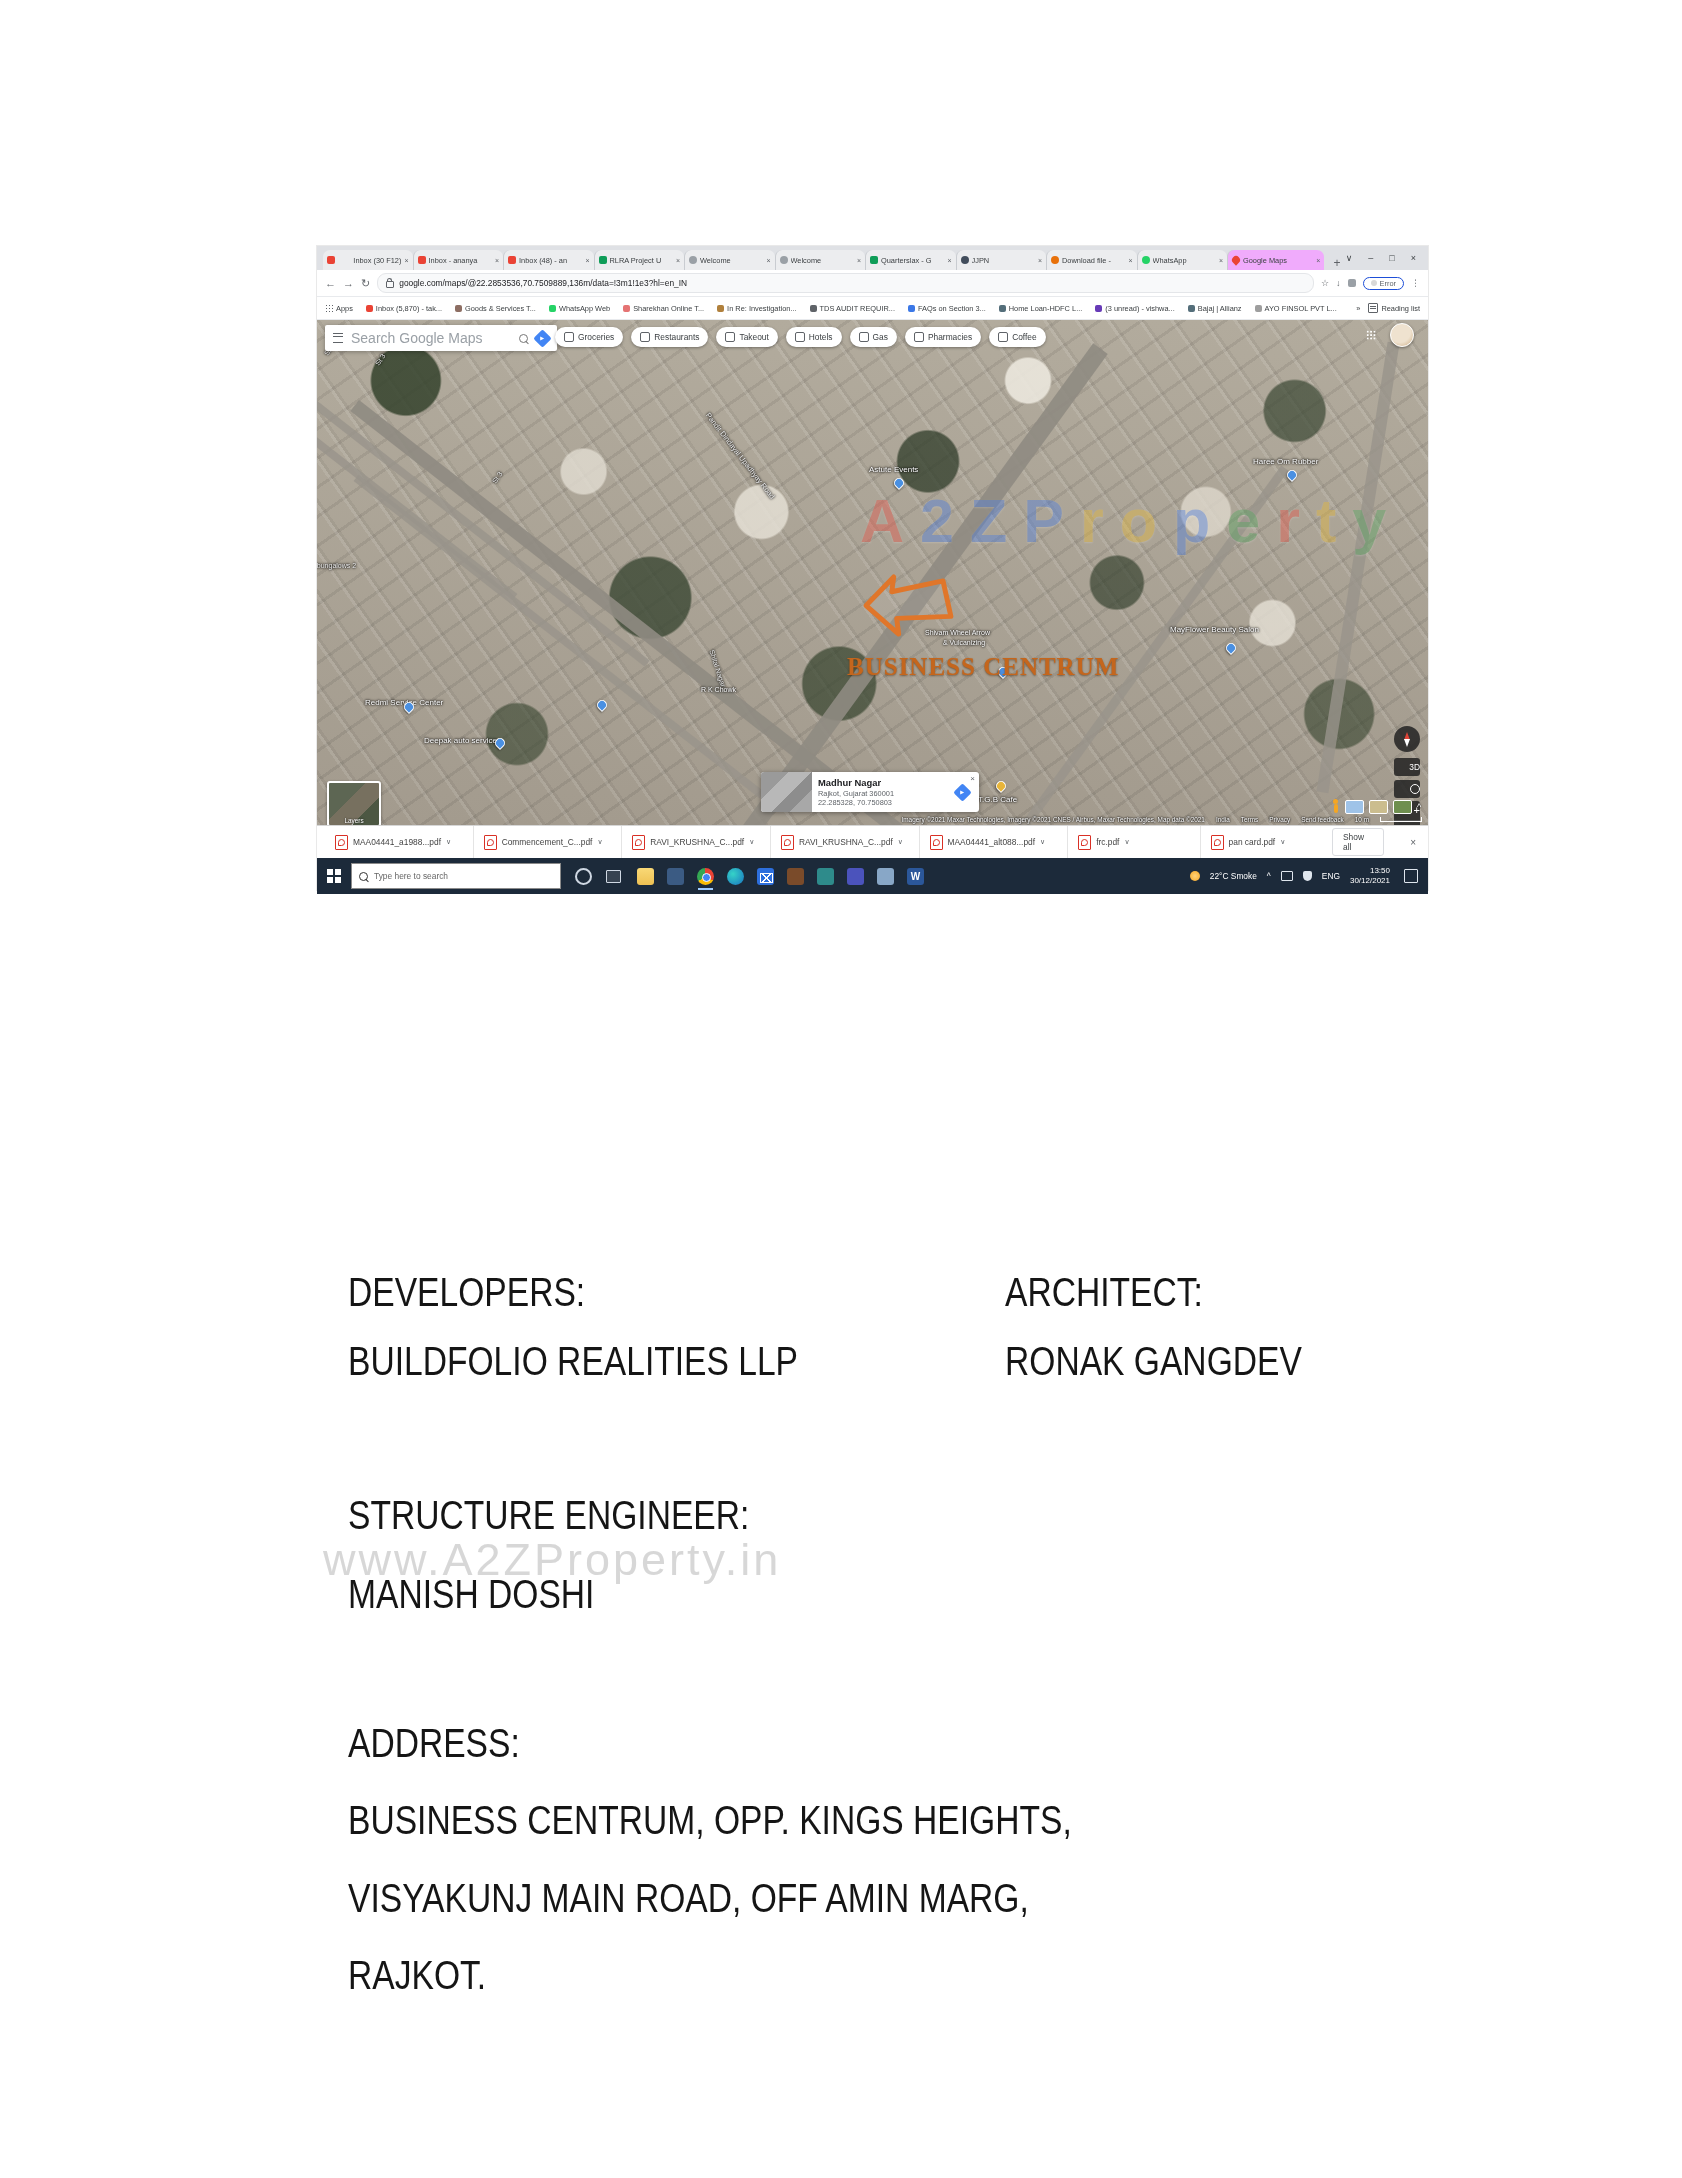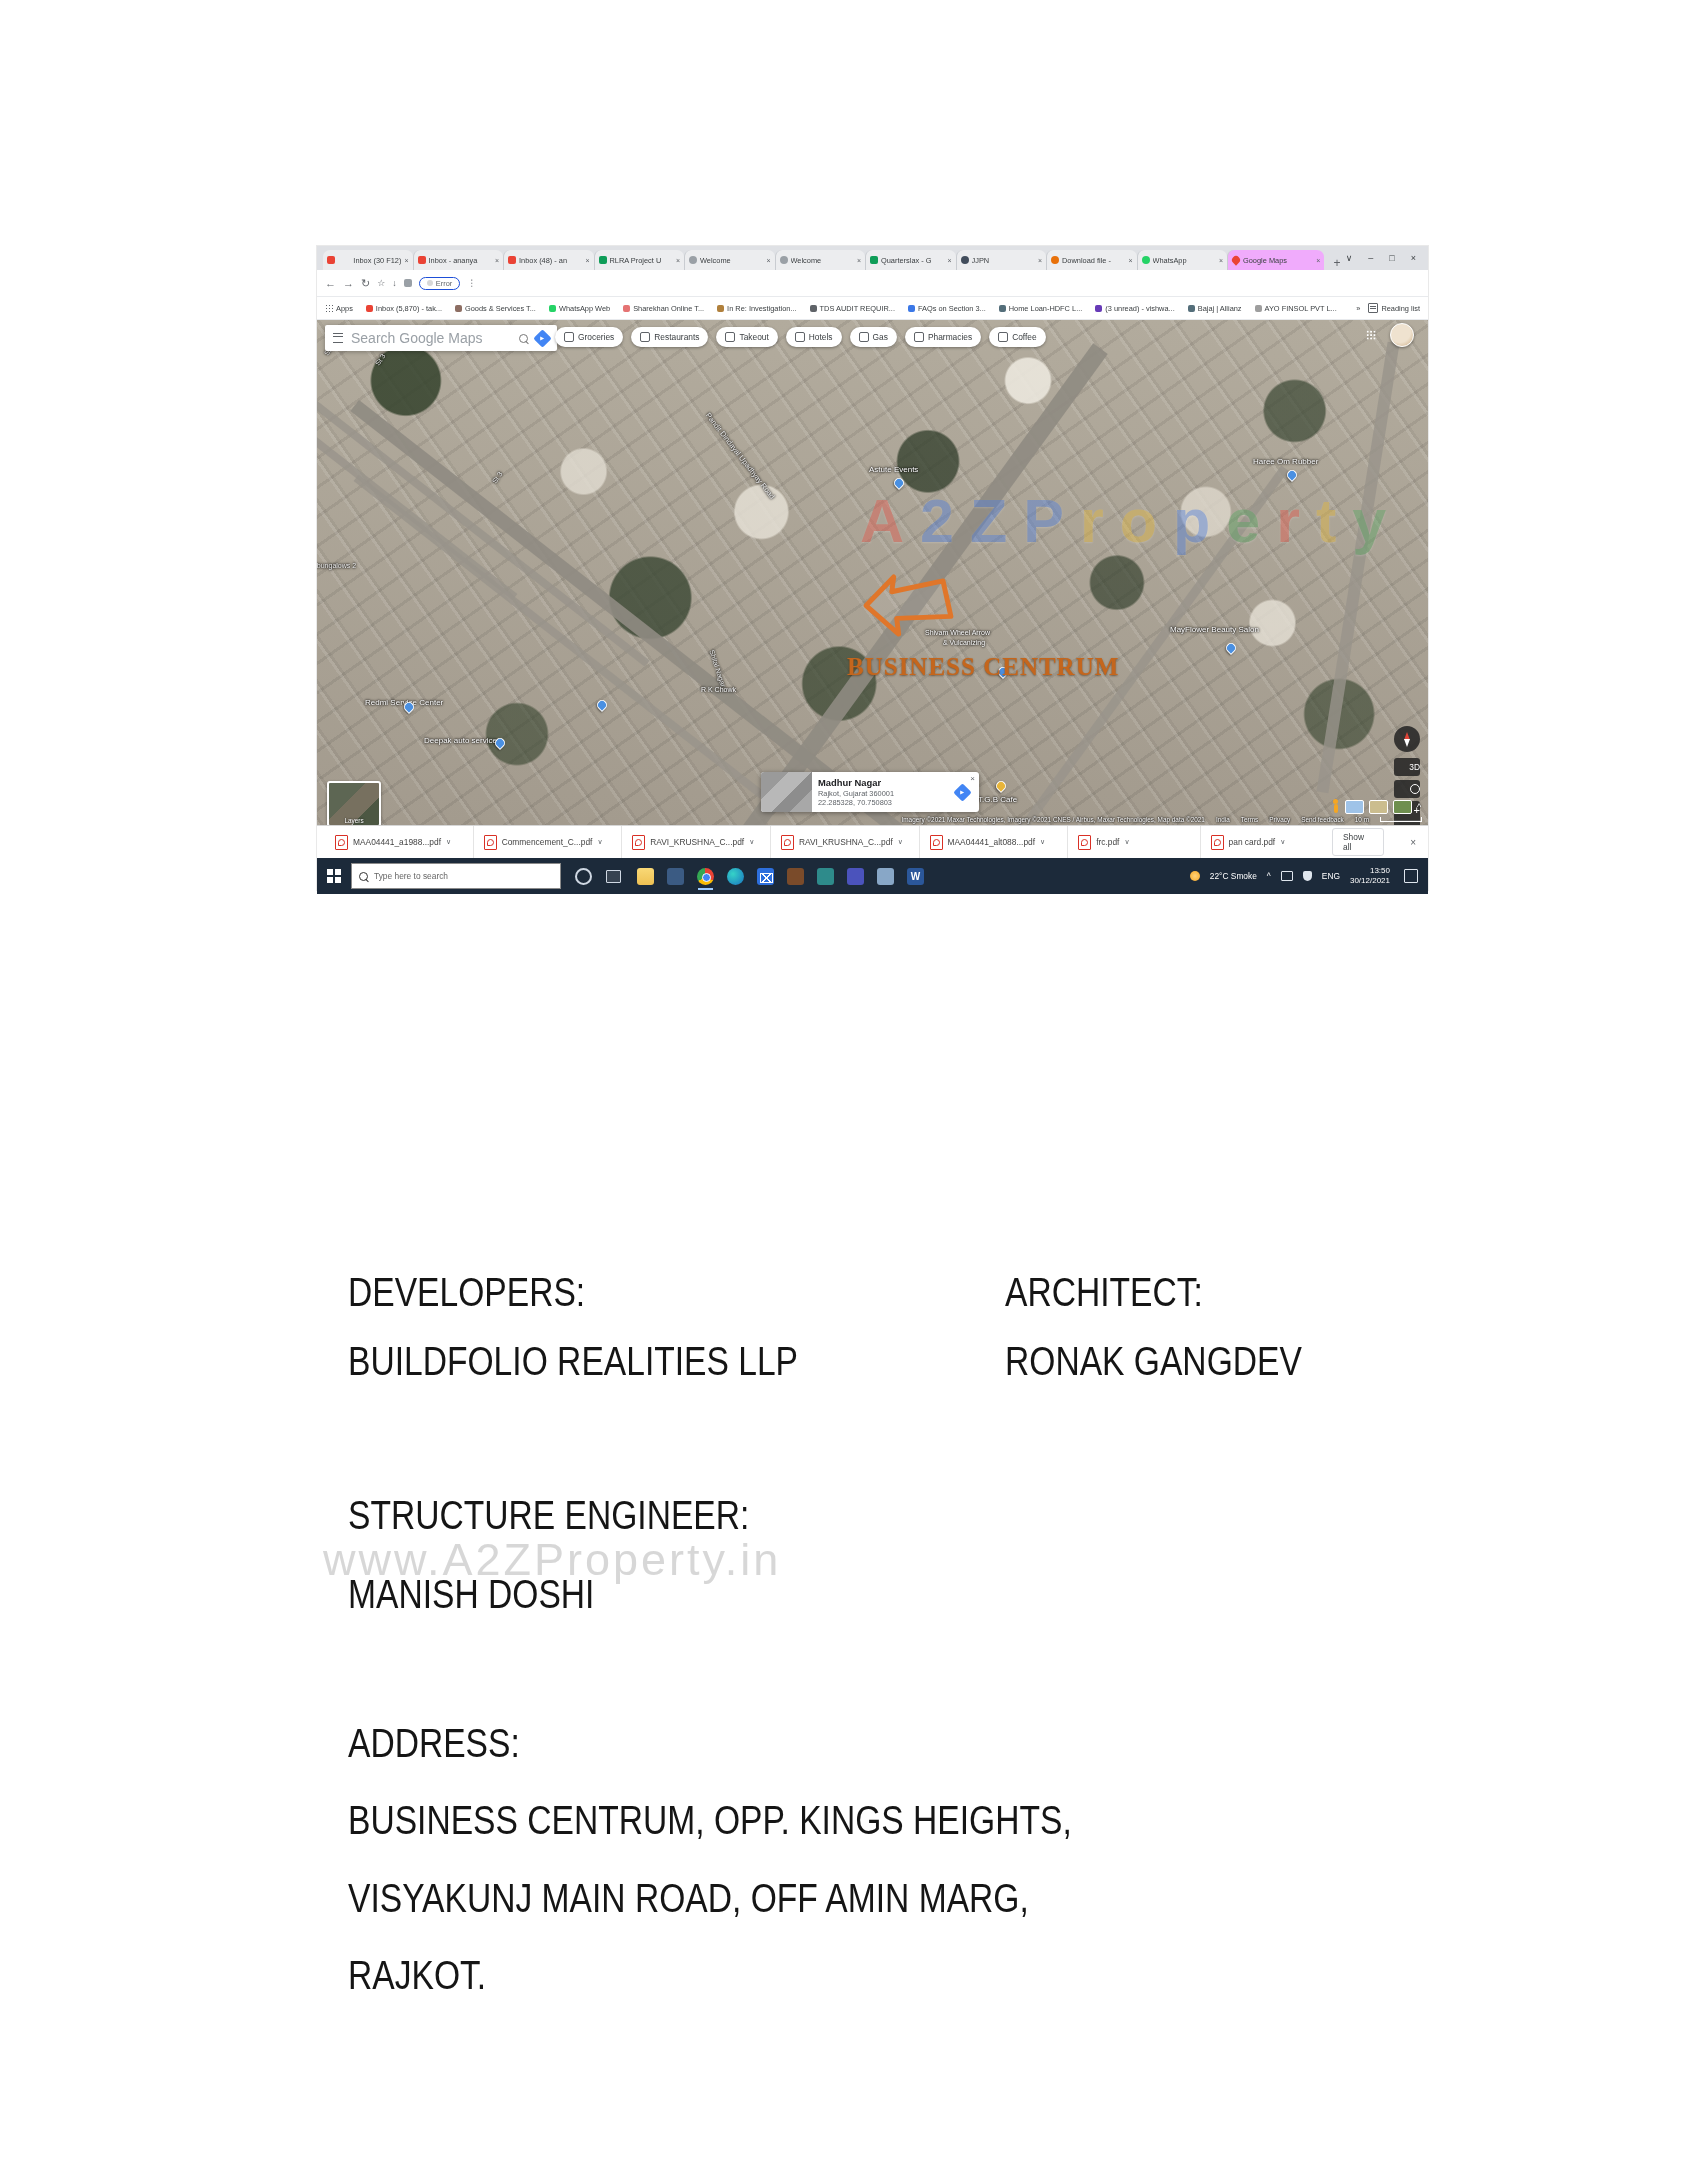--- a/index.html
+++ b/index.html
@@ -248,20 +248,24 @@
       <span>–</span>
       <span>□</span>
       <span>×</span>
     </div>
   </div>
 
   <div class="addrbar">
     <span class="navg">←</span>
     <span class="navg">→</span>
     <span class="navg">↻</span>
+    <div class="omni">
+      <span class="lock"></span>
+      <span>google.com/maps/@22.2853536,70.7509889,136m/data=!3m1!1e3?hl=en_IN</span>
+    </div>
     <span class="aricon">☆</span>
     <span class="aricon">↓</span>
     <span class="aricon" style="width:8px;height:8px;background:#9aa0a6;border-radius:2px;display:inline-block;"></span>
     <div class="errpill">
         <i></i>
         <span>Error</span>
       </div>
     <span class="aricon">⋮</span>
   </div>
 

